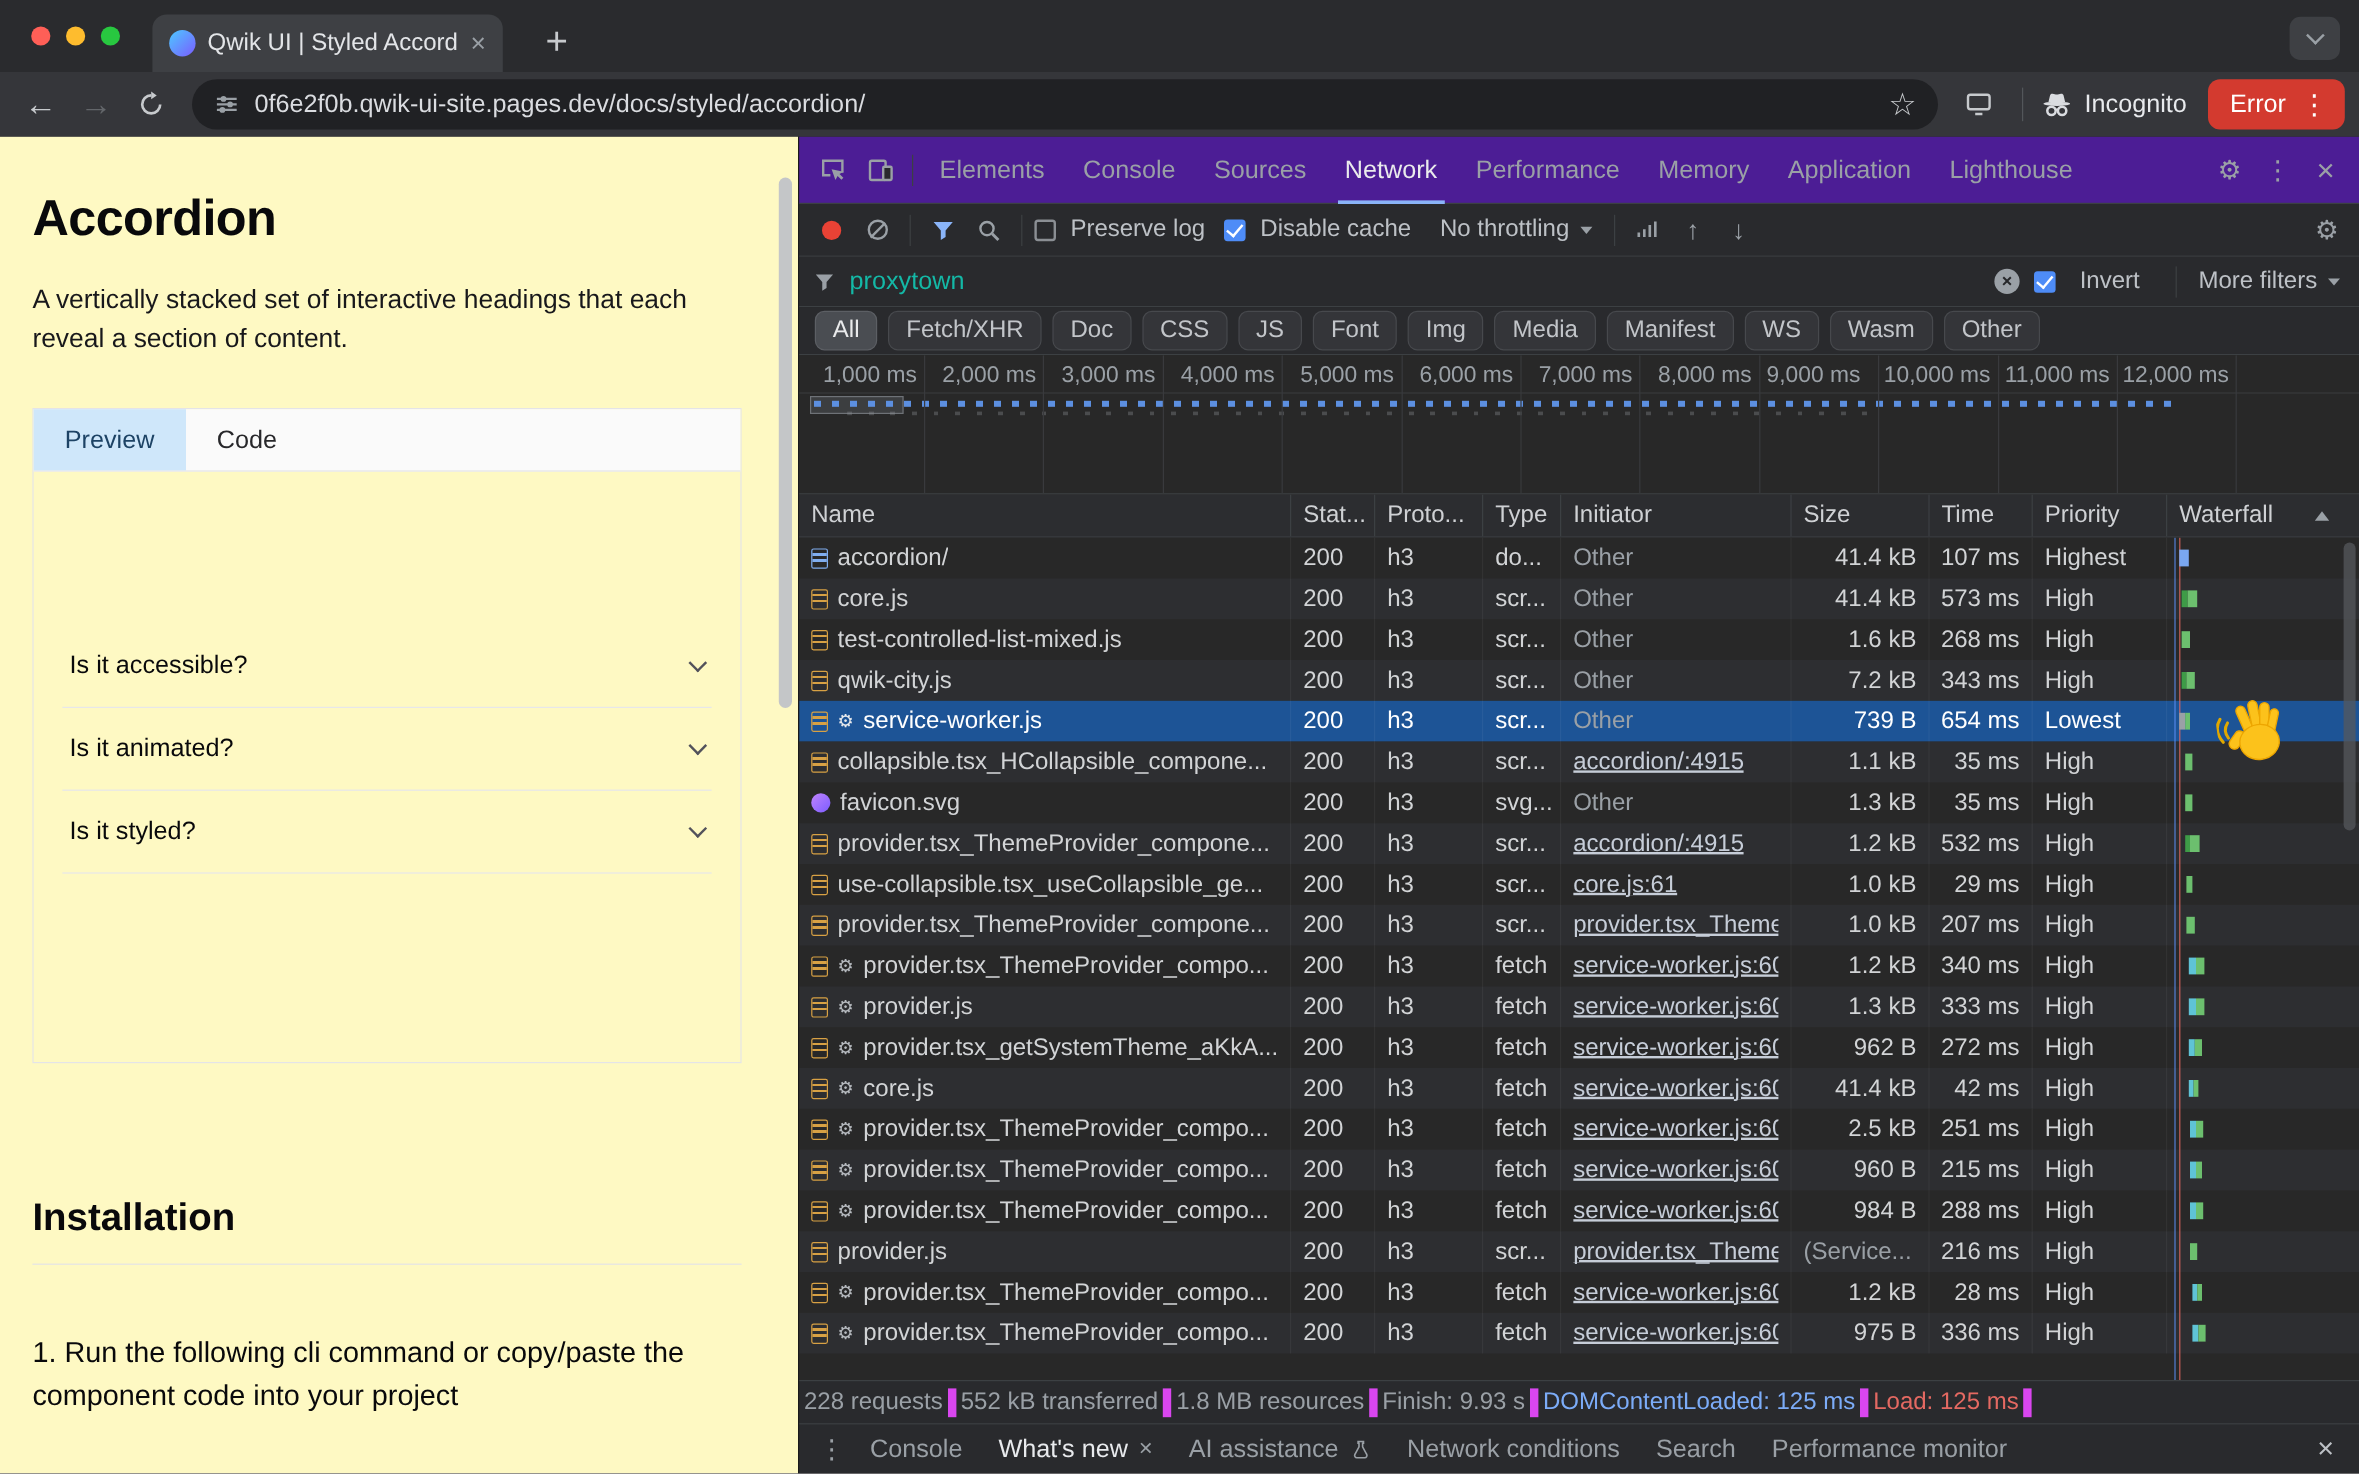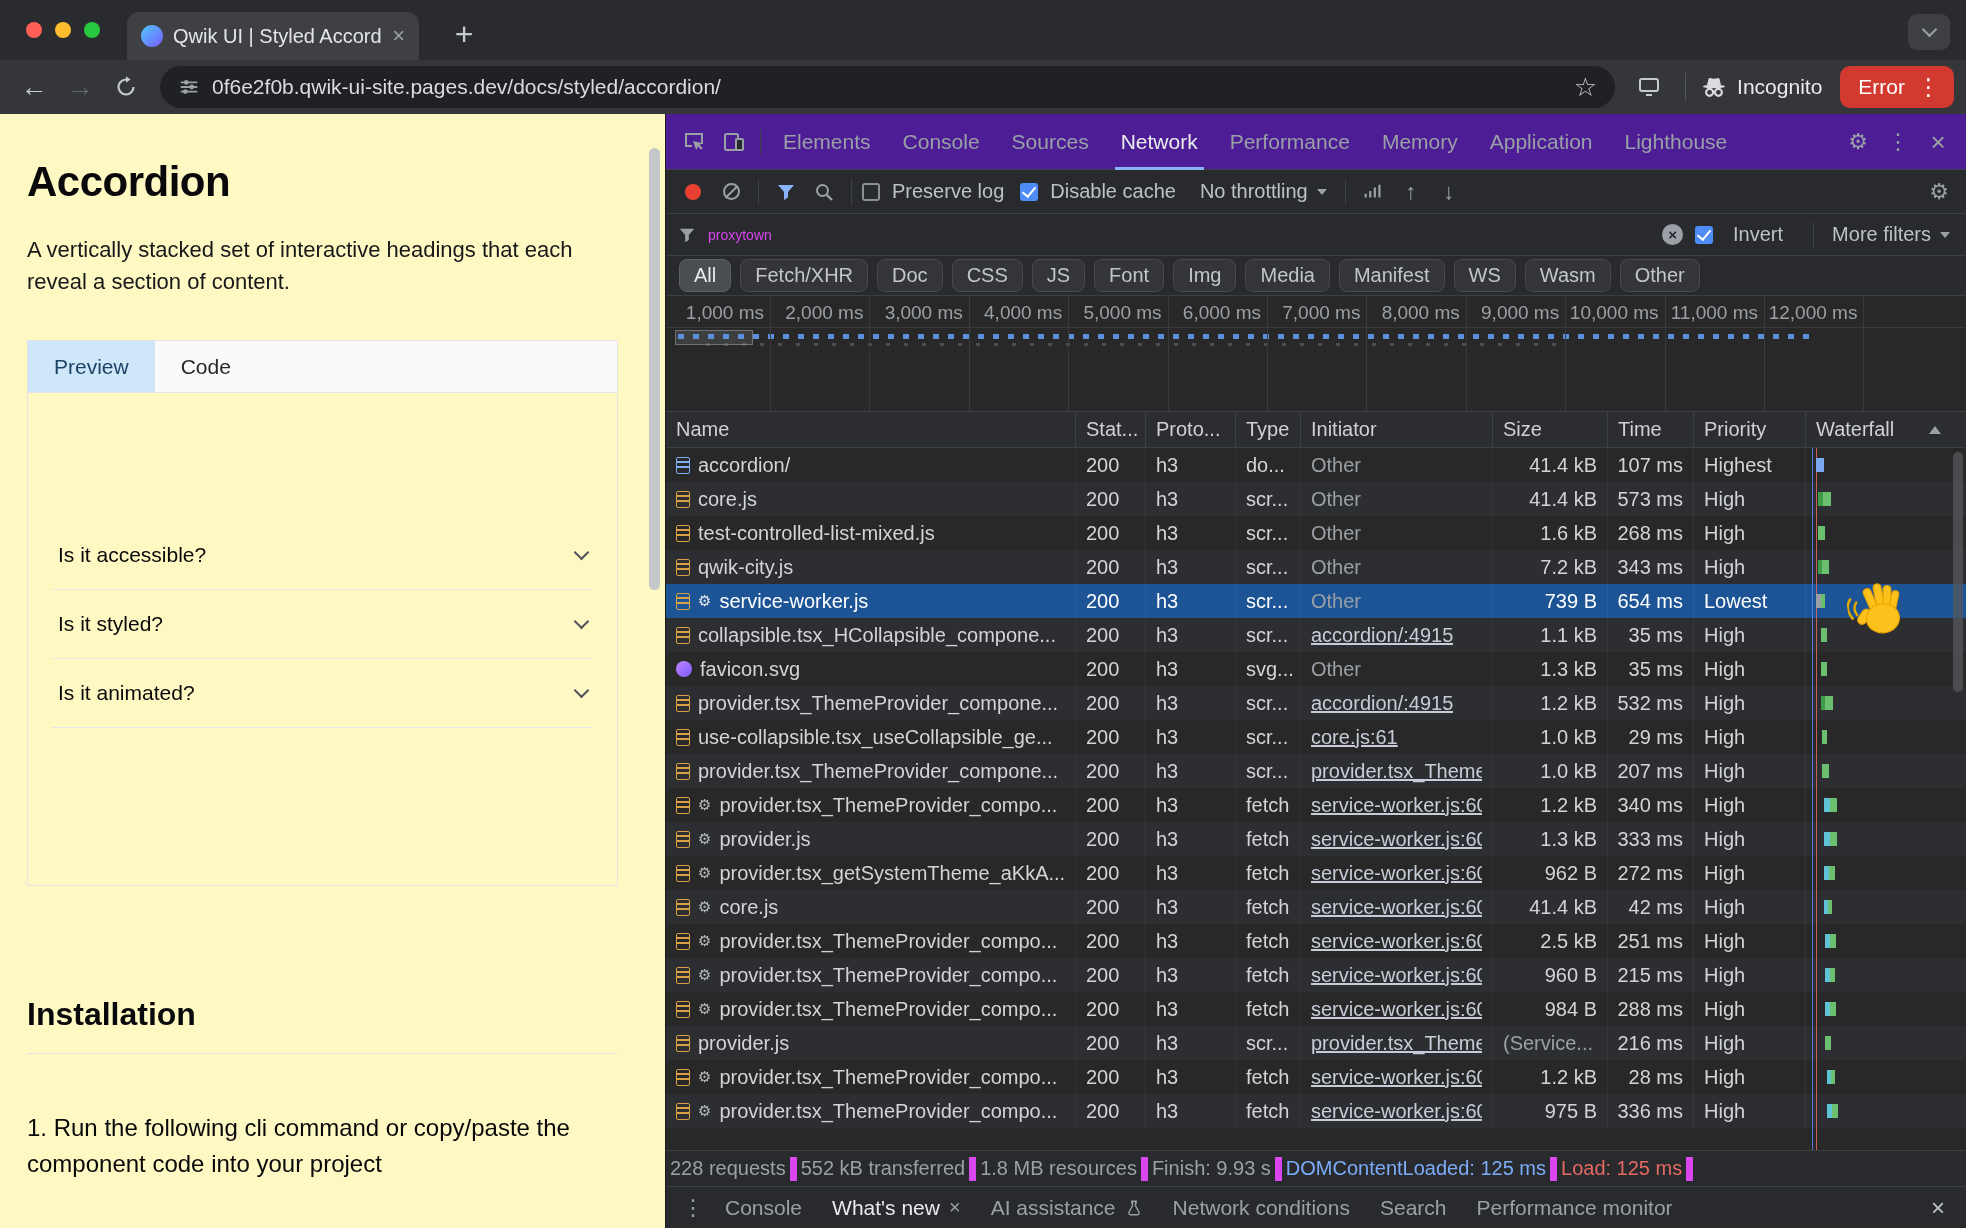--- a/index.html
+++ b/index.html
@@ -69,21 +69,21 @@
 .cb{width:18px;height:18px;border-radius:3px;flex:none}
 .cb.off{border:2px solid #8b8f94}
 .cb.on{background:#4e8cf7;position:relative}
 .cb.on::after{content:"";position:absolute;left:5px;top:1px;width:6px;height:11px;border-right:2.5px solid #fff;border-bottom:2.5px solid #fff;transform:rotate(40deg)}
 .tlabel{font-size:20px;color:#bdc1c6;margin:0 12px 0 8px;white-space:nowrap}
 .ddl{display:flex;align-items:center;color:#bdc1c6;font-size:20px;margin:0 8px;white-space:nowrap}
 .caret{width:0;height:0;border-left:5px solid transparent;border-right:5px solid transparent;border-top:6px solid #9aa0a6;margin-left:9px}
 .spacer{flex:1}
 
 .filterrow{height:42px;background:#292a2d;border-bottom:1px solid #3c4043;display:flex;align-items:center;padding:0 12px;gap:12px;flex:none}
-.filter-input{flex:1;background:transparent;border:0;outline:0;color:#d946ef;font-size:14px;font-family:inherit;min-width:0}
+.filter-input{flex:1;background:transparent;border:0;outline:0;color:#14b8a6;font-size:21px;font-family:inherit;min-width:0}
 .clear-btn{width:21px;height:21px;border-radius:50%;background:#9aa0a6;color:#26272a;display:grid;place-items:center;font-size:15px;font-weight:700;flex:none}
 .morefilters{display:flex;align-items:center;color:#bdc1c6;font-size:20px;white-space:nowrap;margin-right:4px}
 
 .chipsrow{height:40px;background:#292a2d;border-bottom:1px solid #3c4043;display:flex;align-items:center;gap:9px;padding:0 13px;flex:none;overflow:hidden}
 .chip{padding:4px 14px;border-radius:8px;background:#343539;color:#c2c5c9;font-size:20px;border:1px solid #47494d;white-space:nowrap}
 .chip.active{background:#4a4d52;color:#e9eaeb;border-color:#5c5f64}
 
 .overview{height:116px;position:relative;border-bottom:1px solid #3c4043;overflow:hidden;flex:none;background:#282828}
 .ov-line{position:absolute;top:0;bottom:0;width:1px;background:#393a3d}
 .ov-label{position:absolute;top:6px;font-size:19px;color:#9aa0a6;width:96px;text-align:right;white-space:nowrap}
@@ -214,25 +214,25 @@
             <div class="ptab active">Preview</div>
             <div class="ptab">Code</div>
           </div>
           <div class="demo-body">
             <div class="acc-list">
               <div class="acc-item">
                 <span>Is it accessible?</span>
                 <span class="acc-chev"></span>
               </div>
               <div class="acc-item">
+                <span>Is it animated?</span>
+                <span class="acc-chev"></span>
+              </div>
+              <div class="acc-item">
                 <span>Is it styled?</span>
-                <span class="acc-chev"></span>
-              </div>
-              <div class="acc-item">
-                <span>Is it animated?</span>
                 <span class="acc-chev"></span>
               </div>
             </div>
           </div>
         </div>
 
         <h2 class="install">Installation</h2>
         <div class="hrline"></div>
         <p class="step">1. Run the following cli command or copy/paste the component code into your project</p>
       </div>
@@ -369,21 +369,21 @@
           <div class="ov-label" style="left: 300.2px;">4,000 ms</div>
           <div class="ov-line" style="left: 501.6px;"></div>
           <div class="ov-label" style="left: 399.6px;">5,000 ms</div>
           <div class="ov-line" style="left: 601px;"></div>
           <div class="ov-label" style="left: 499px;">6,000 ms</div>
           <div class="ov-line" style="left: 700.4px;"></div>
           <div class="ov-label" style="left: 598.4px;">7,000 ms</div>
           <div class="ov-line" style="left: 799.8px;"></div>
           <div class="ov-label" style="left: 697.8px;">8,000 ms</div>
           <div class="ov-line" style="left: 899.2px;"></div>
-          <div class="ov-label" style="left: 797.2px;">9,000 ms</div>
+          <div class="ov-label" style="left: 797.2px; text-align: center;">9,000 ms</div>
           <div class="ov-line" style="left: 998.6px;"></div>
           <div class="ov-label" style="left: 896.6px;">10,000 ms</div>
           <div class="ov-line" style="left: 1098px;"></div>
           <div class="ov-label" style="left: 996px;">11,000 ms</div>
           <div class="ov-line" style="left: 1197.4px;"></div>
           <div class="ov-label" style="left: 1095.4px;">12,000 ms</div>
         </div>
 
       <div class="ghead">
         <div class="gh">Name</div>

